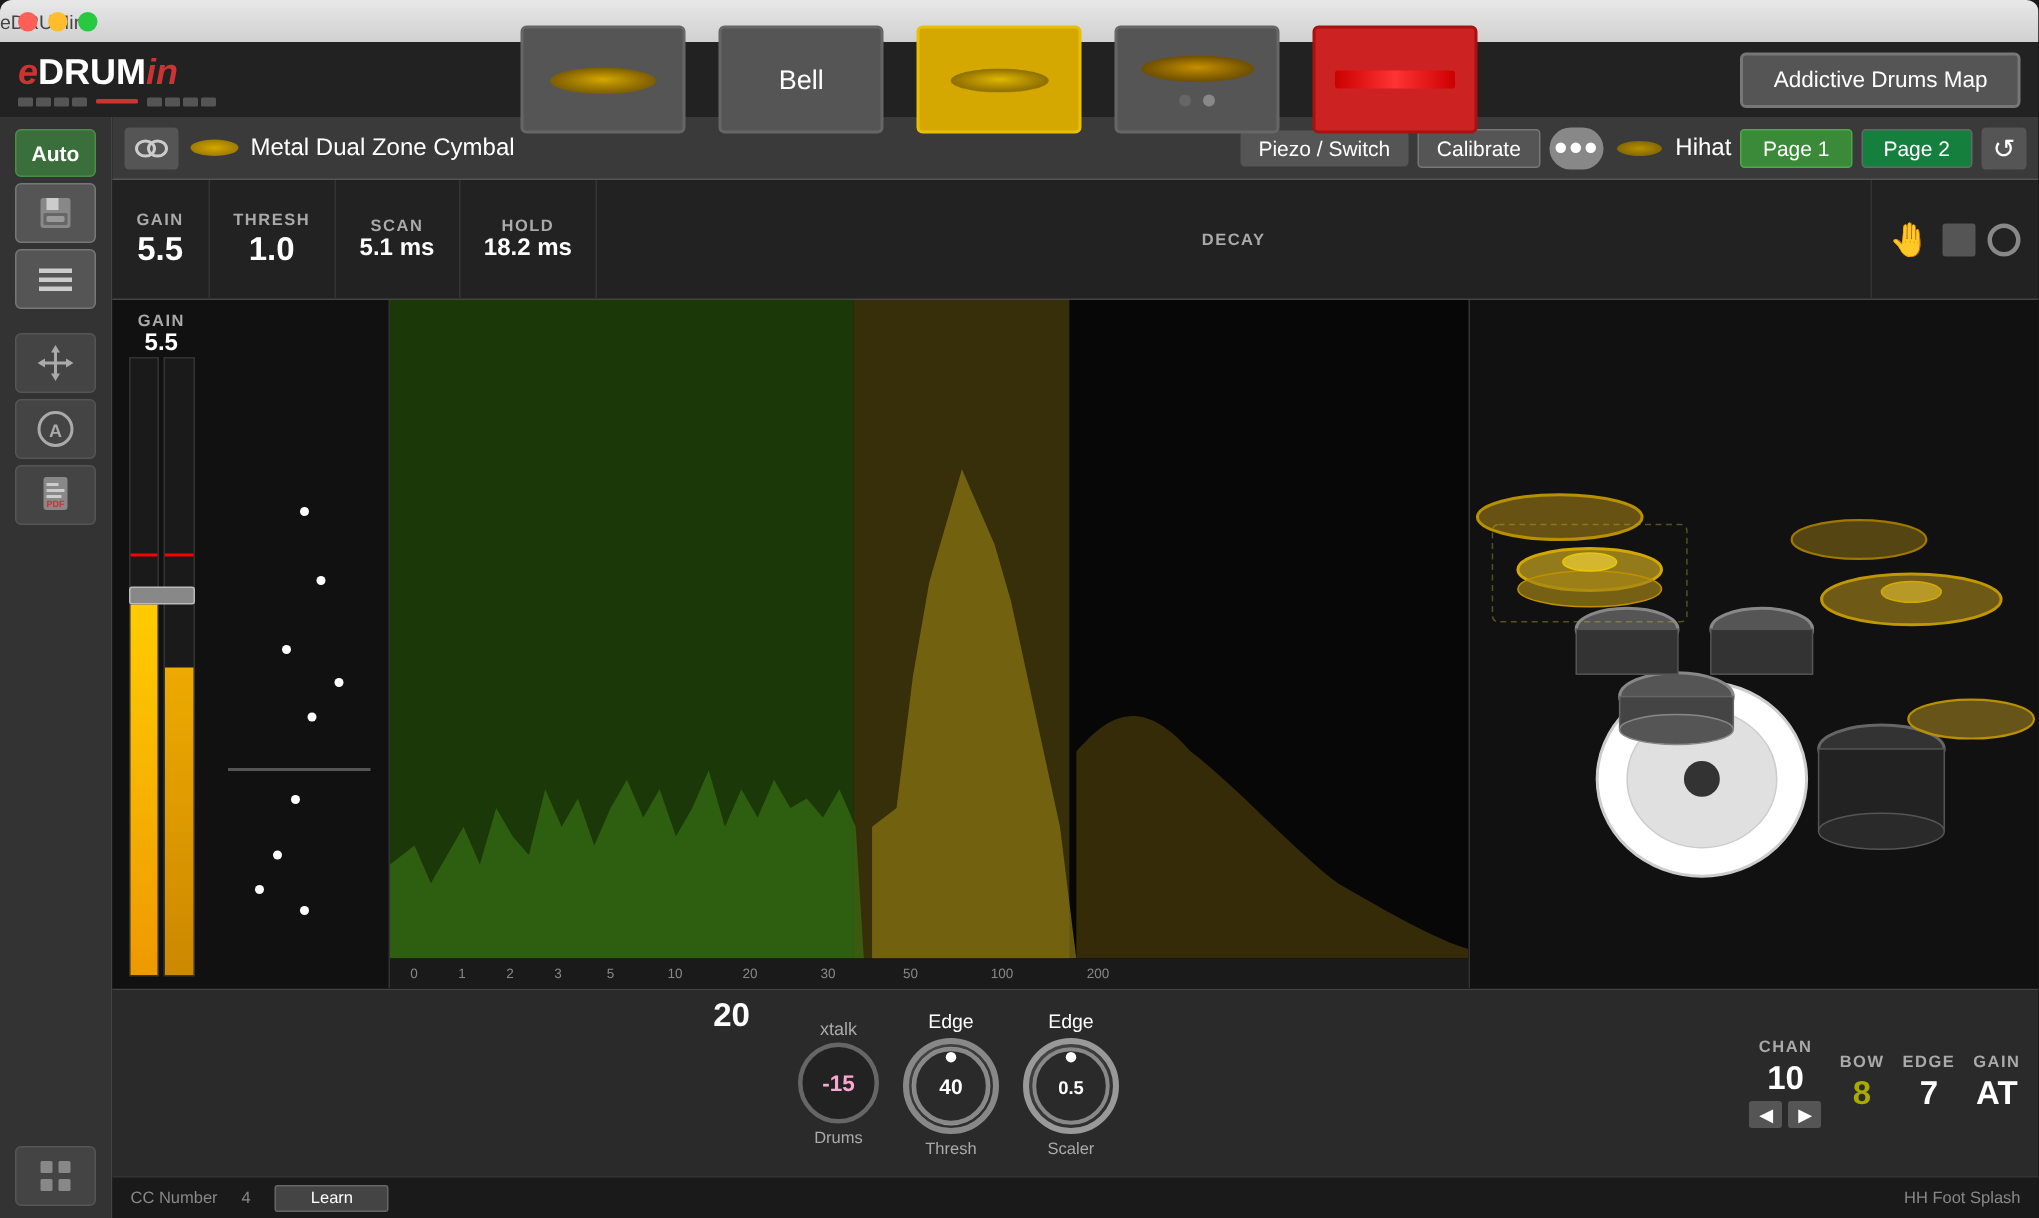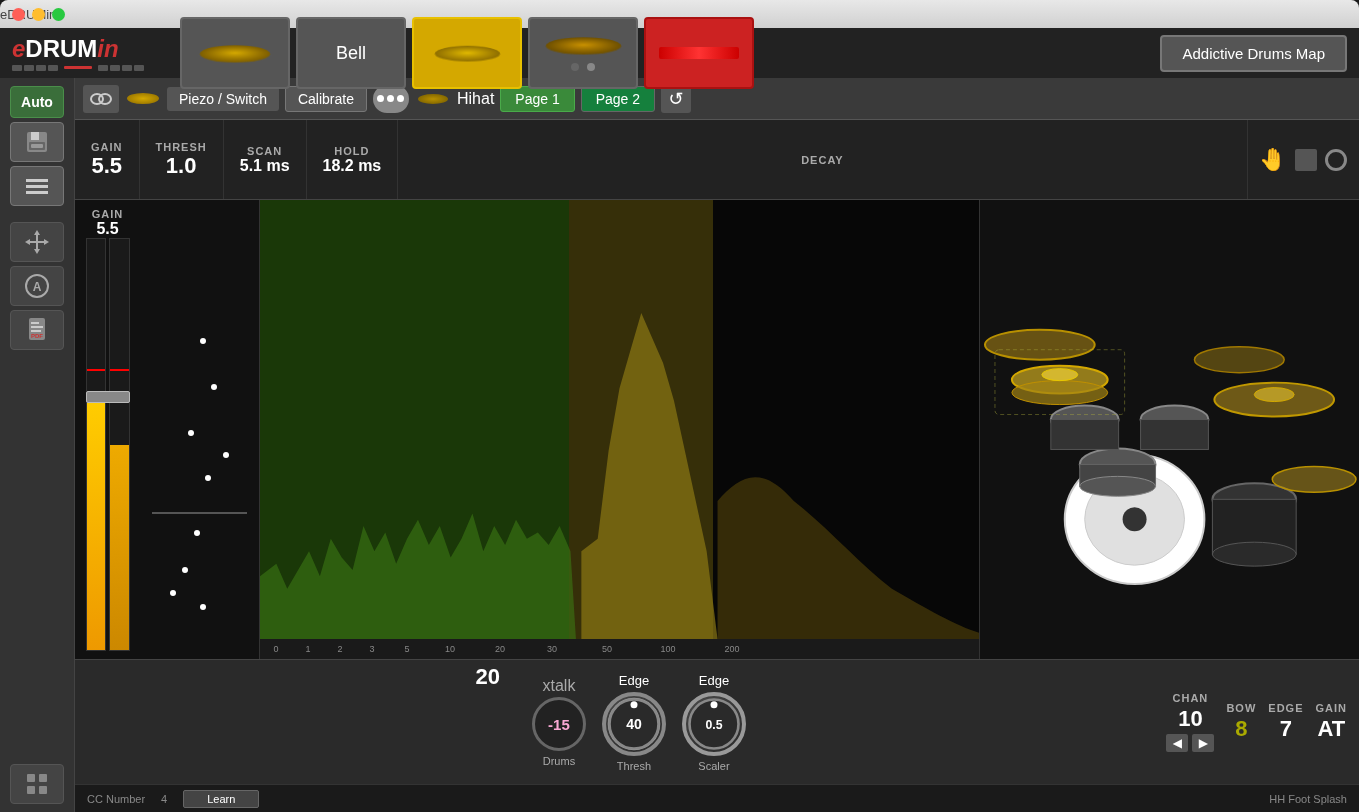--- a/index.html
+++ b/index.html
@@ -64,22 +64,23 @@
     }
     .logo-area {
       display: flex;
       flex-direction: column;
       align-items: flex-start;
       min-width: 160px;
     }
 
     .pad-buttons {
       display: flex;
-      gap: 6px;
+      gap: 22px;
       flex: 1;
+      justify-content: center;
     }
     .pad-btn {
       width: 110px;
       height: 72px;
       background: #555;
       border: 2px solid #666;
       border-radius: 4px;
       cursor: pointer;
       display: flex;
       align-items: center;
@@ -406,21 +407,21 @@
       padding: 0 12px;
       gap: 16px;
       border-top: 1px solid #444;
     }
     .xtalk-section {
       display: flex;
       flex-direction: column;
       align-items: center;
       gap: 2px;
     }
-    .xtalk-label { color: #aaa; font-size: 16px; }
+    .xtalk-label { color: #aaa; font-size: 12px; }
     .xtalk-amount {
       width: 54px;
       height: 54px;
       border-radius: 50%;
       border: 3px solid #666;
       background: #222;
       display: flex;
       flex-direction: column;
       align-items: center;
       justify-content: center;
@@ -640,20 +641,21 @@
       <div class="header-bar">
         <div class="link-icon">
           <svg width="24" height="18" viewBox="0 0 24 18">
             <ellipse cx="8" cy="9" rx="6" ry="5" stroke="#ccc" stroke-width="2" fill="none"></ellipse>
             <ellipse cx="16" cy="9" rx="6" ry="5" stroke="#ccc" stroke-width="2" fill="none"></ellipse>
           </svg>
         </div>
         <div class="cymbal-thumb">
           <div style="width:32px;height:11px;background:radial-gradient(ellipse,#d4a800 0%,#8a6800 100%);border-radius:50%;"></div>
         </div>
+        <span class="pad-name">Metal Dual Zone Cymbal</span>
         <div class="sensor-type">Piezo / Switch</div>
         <button class="calibrate-btn">Calibrate</button>
         <div class="dots-icon">
           <div class="dot-white"></div>
           <div class="dot-white"></div>
           <div class="dot-white"></div>
         </div>
         <div class="zone-cymbal">
           <div style="width:30px;height:10px;background:radial-gradient(ellipse,#b89000 0%,#705800 100%);border-radius:50%;"></div>
         </div>

